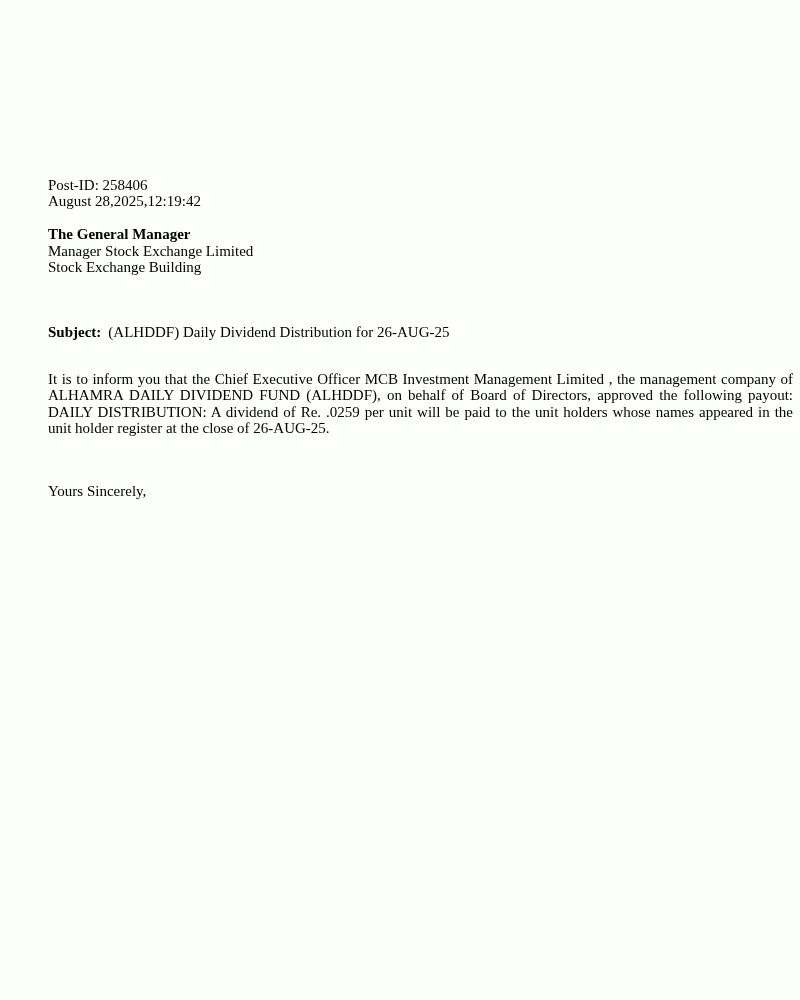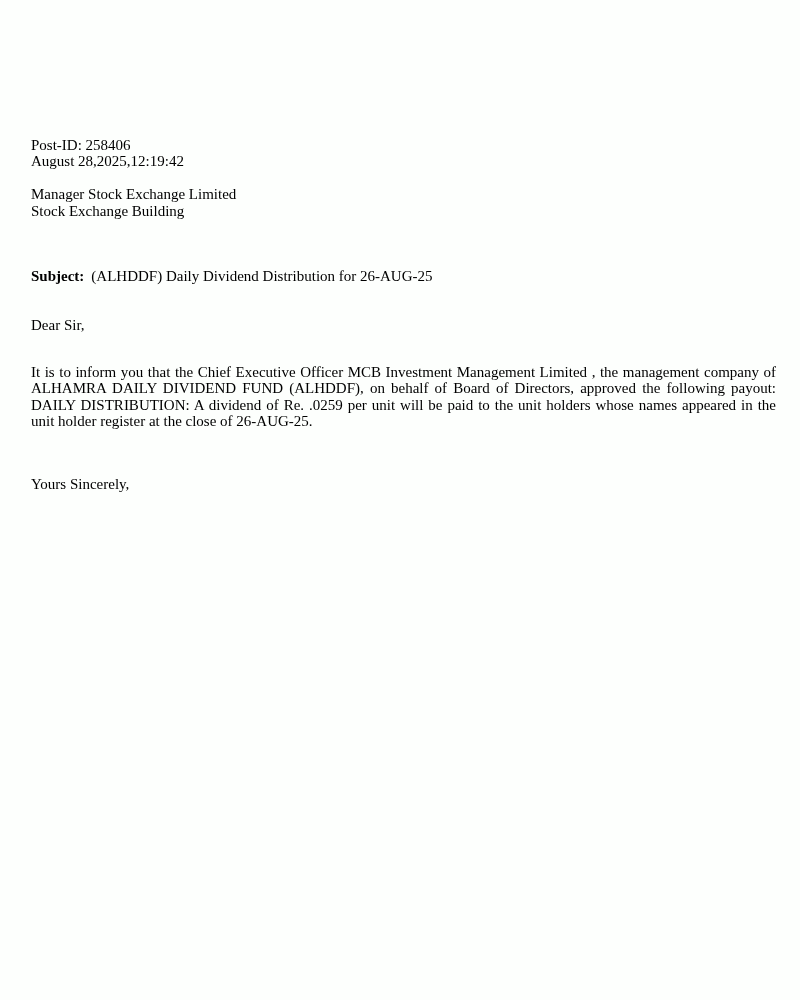--- a/index.html
+++ b/index.html
@@ -5,21 +5,21 @@
   html, body { margin: 0; padding: 0; }
   body {
     width: 800px;
     height: 1000px;
     background: #fdfffd;
     color: #000000;
     font-family: "Liberation Serif", serif;
     font-size: 15px;
     line-height: 16.2px;
   }
-  .page { padding: 137px 20px 0 31px; }
+  .page { padding: 137px 20px 0 48px; margin-top: 40px; }
   .line { white-space: nowrap; }
   .bold { font-weight: bold; }
   .recipient { margin-top: 17px; }
   .subject { margin-top: 49px; }
   .subject-label { margin-right: 7px; text-align: right; }
   .salutation { margin-top: 33px; }
   .body-par {
     margin: 31px 0 0 0;
     width: 745px;
     text-align: justify;
@@ -30,25 +30,25 @@
 <body>
 
 <div class="page">
 
   <div class="meta">
     <div class="line"><span>Post-ID:</span> <span>258406</span></div>
     <div class="line">August 28,2025,12:19:42</div>
   </div>
 
   <div class="recipient">
+    <div class="line bold">The General Manager</div>
     <div class="line">Manager Stock Exchange Limited</div>
     <div class="line">Stock Exchange Building</div>
   </div>
 
   <div class="subject"><span class="bold subject-label">Subject:</span><span>(ALHDDF) Daily Dividend Distribution for 26-AUG-25</span></div>
 
-  <div class="salutation">Dear Sir,</div>
 
   <p class="body-par">It is to inform you that the Chief Executive Officer MCB Investment Management Limited , the management company of ALHAMRA DAILY DIVIDEND FUND (ALHDDF), on behalf of Board of Directors, approved the following payout: DAILY DISTRIBUTION: A dividend of Re. .0259 per unit will be paid to the unit holders whose names appeared in the unit holder register at the close of 26-AUG-25.</p>
 
   <div class="closing">Yours Sincerely,</div>
 
 </div>
 
 </body></html>

